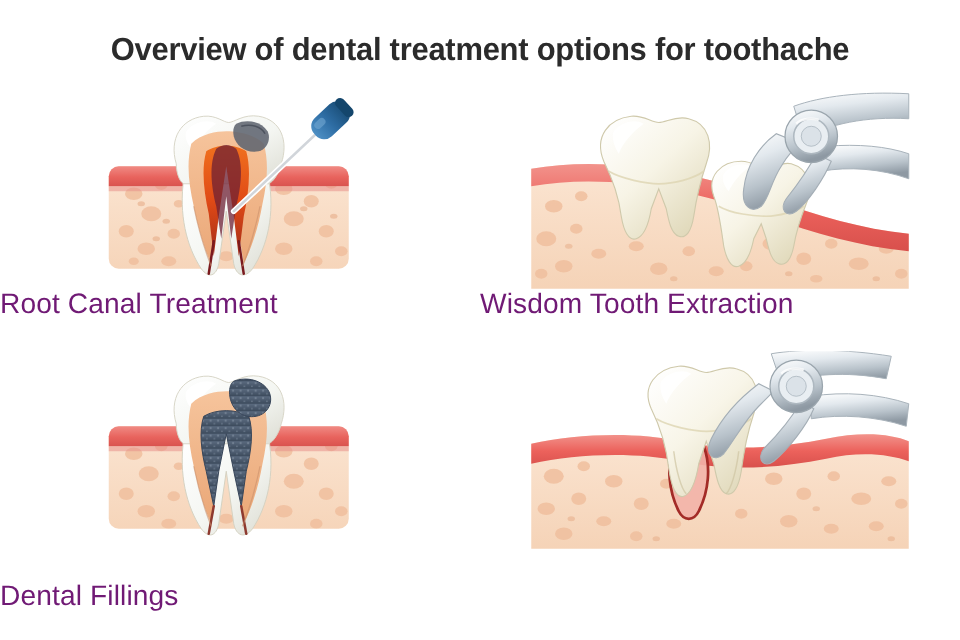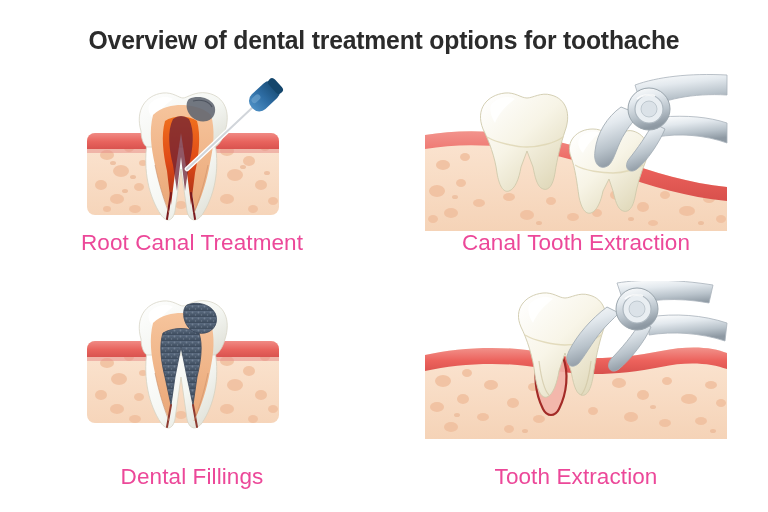--- a/index.html
+++ b/index.html
@@ -64,25 +64,24 @@
     align-items: center;
     justify-content: center;
   }
   .art svg { display: block; }
 
   .caption {
     position: absolute;
     left: 0;
     top: 160px;
     width: 384px;
-    text-align: center;
     font-family: "Liberation Sans", sans-serif;
     font-size: 22.5px;
     font-weight: 500;
-    color: #ec4899;
+    color: #701a75;
     letter-spacing: 0.1px;
     white-space: nowrap;
   }
   .cell-2 .caption, .cell-3 .caption { top: 168px; margin-top: 18px; }
 </style>
 </head>
 <body>
 
 <div class="infographic">
 
@@ -295,21 +294,21 @@
 
             <path d="M232 50 C226 62 216 76 208 86 C202 94 208 102 216 96 C226 88 238 70 244 56 Z" fill="url(#wMetal)" stroke="#a4aeb6" stroke-width="0.9"></path>
 
             <circle cx="228" cy="36" r="21" fill="url(#wMetal)" stroke="#9aa5ad" stroke-width="1"></circle>
             <circle cx="228" cy="36" r="14" fill="#e9eef2" stroke="#aeb8c0" stroke-width="1.2"></circle>
             <circle cx="228" cy="36" r="8" fill="#dbe2e8" stroke="#b6c0c8" stroke-width="0.8"></circle>
             <path d="M216 26 C220 22 228 21 234 23" stroke="#ffffff" stroke-width="2" fill="none" opacity="0.8"></path>
           </g>
         </svg>
       </div>
-      <div class="caption">Canal Tooth Extraction</div>
+      <div class="caption">Wisdom Tooth Extraction</div>
     </div>
 
     <div class="cell cell-2">
       <div class="art">
         <svg width="230" height="160" viewBox="0 0 230 160">
           <defs>
             <linearGradient id="fBone" x1="0" y1="0" x2="0" y2="1">
               <stop offset="0" stop-color="#fbe5d2"></stop>
               <stop offset="1" stop-color="#f6d5ba"></stop>
             </linearGradient>
@@ -481,17 +480,16 @@
 
             <path d="M220 40 C212 54 200 68 190 78 C184 86 190 94 198 88 C210 78 224 60 230 46 Z" fill="url(#eMetal)" stroke="#a4aeb6" stroke-width="0.9"></path>
 
             <circle cx="216" cy="28" r="21" fill="url(#eMetal)" stroke="#9aa5ad" stroke-width="1"></circle>
             <circle cx="216" cy="28" r="14" fill="#e9eef2" stroke="#aeb8c0" stroke-width="1.2"></circle>
             <circle cx="216" cy="28" r="8" fill="#dbe2e8" stroke="#b6c0c8" stroke-width="0.8"></circle>
             <path d="M204 18 C208 14 216 13 222 15" stroke="#ffffff" stroke-width="2" fill="none" opacity="0.8"></path>
           </g>
         </svg>
       </div>
-      <div class="caption">Tooth Extraction</div>
     </div>
 
   </div>
 </div>
 
 </body></html>

